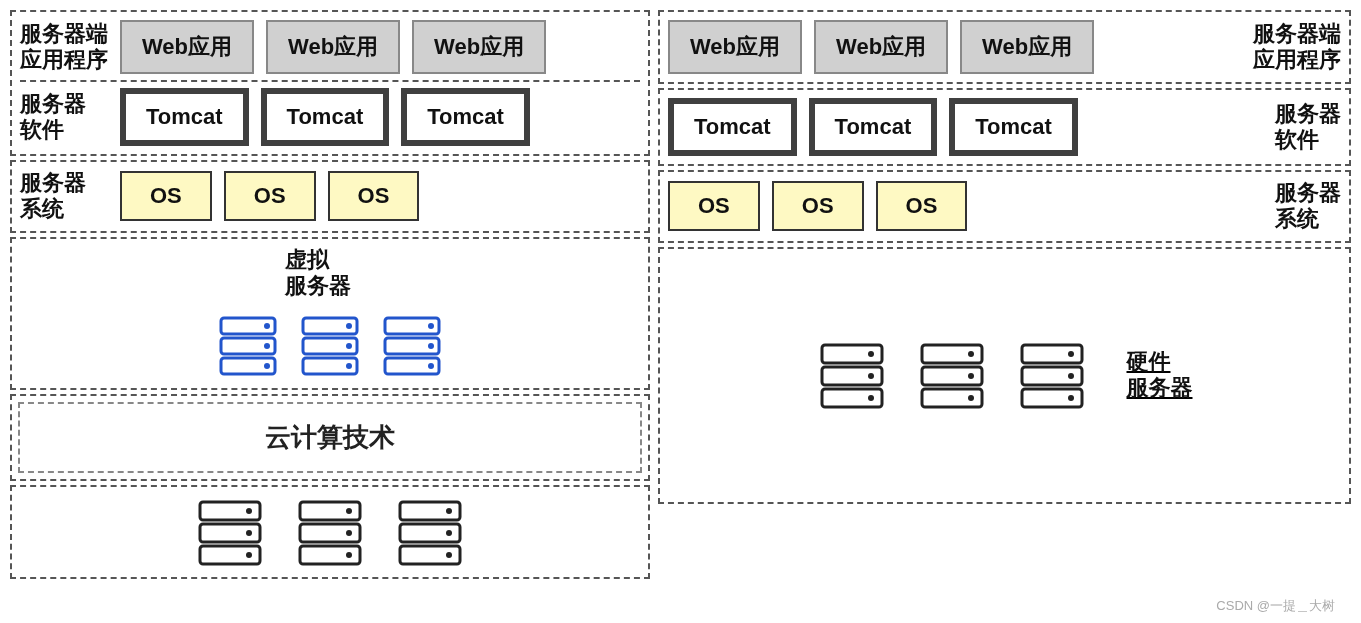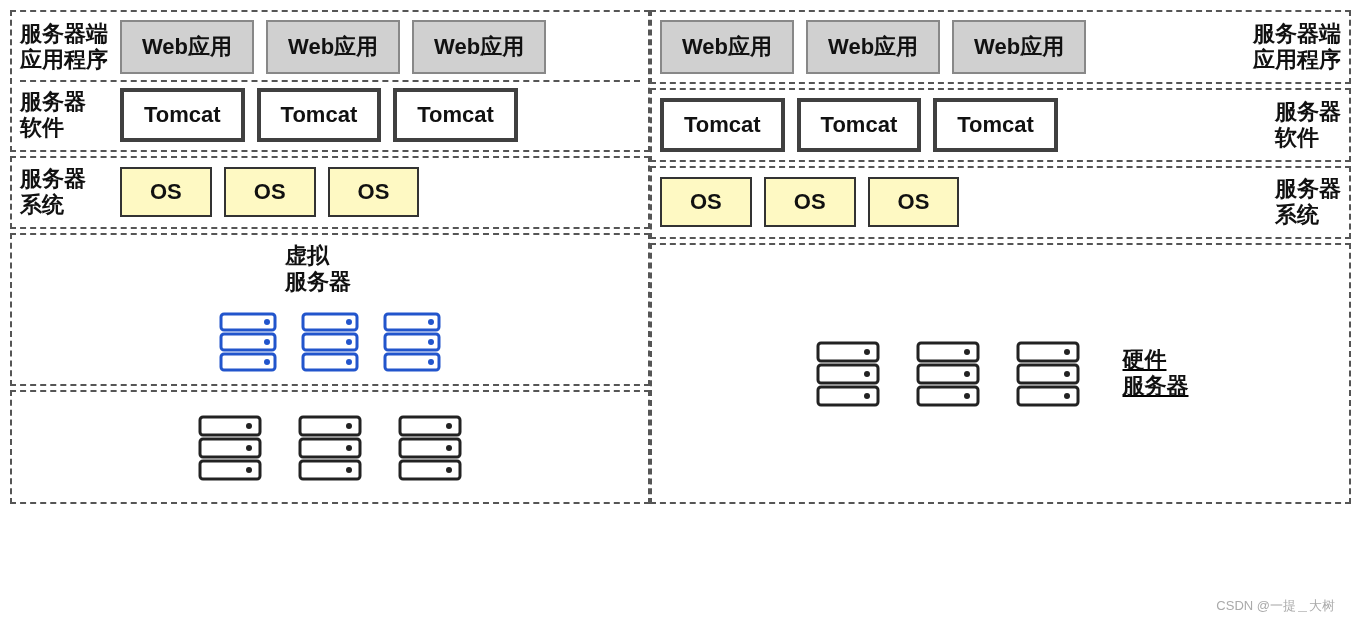--- a/index.html
+++ b/index.html
@@ -10,20 +10,21 @@
       height: 623px;
       overflow: hidden;
       position: relative;
     }
 
     .main-container {
       display: flex;
       width: 1361px;
       height: 514px;
       padding: 10px;
+      gap: 8px;
     }
 
     
     .left-panel {
       display: flex;
       flex-direction: column;
       width: 640px;
       gap: 0;
     }
 
@@ -58,21 +59,21 @@
     .web-app-box {
       border: 2px solid #888;
       background: #d0d0d0;
       padding: 10px 20px;
       font-size: 22px;
       font-weight: bold;
       color: #111;
     }
 
     .tomcat-box {
-      border: 4px solid #404040;
+      border: 6px solid #404040;
       background: #fff;
       padding: 10px 20px;
       font-size: 22px;
       font-weight: bold;
       color: #111;
     }
 
     .server-software-row {
       border-top: 2px dashed #555;
       margin-top: 6px;
@@ -277,20 +278,25 @@
             <circle cx="54" cy="16" r="3" fill="#2255cc"></circle>
             <rect x="8" y="28" width="54" height="16" rx="3" ry="3" fill="none" stroke="#2255cc" stroke-width="3"></rect>
             <circle cx="54" cy="36" r="3" fill="#2255cc"></circle>
             <rect x="8" y="48" width="54" height="16" rx="3" ry="3" fill="none" stroke="#2255cc" stroke-width="3"></rect>
             <circle cx="54" cy="56" r="3" fill="#2255cc"></circle>
           </svg>
         </div>
       </div>
     </div>
 
+    <div class="cloud-section">
+      <div class="cloud-inner">
+        <span>云计算技术</span>
+      </div>
+    </div>
 
     <div class="hardware-section">
       <div class="server-icon">
         <svg viewBox="0 0 70 70" xmlns="http://www.w3.org/2000/svg">
           <rect x="5" y="5" width="60" height="18" rx="3" ry="3" fill="none" stroke="#222" stroke-width="3"></rect>
           <circle cx="54" cy="14" r="3" fill="#222"></circle>
           <rect x="5" y="27" width="60" height="18" rx="3" ry="3" fill="none" stroke="#222" stroke-width="3"></rect>
           <circle cx="54" cy="36" r="3" fill="#222"></circle>
           <rect x="5" y="49" width="60" height="18" rx="3" ry="3" fill="none" stroke="#222" stroke-width="3"></rect>
           <circle cx="54" cy="58" r="3" fill="#222"></circle>

